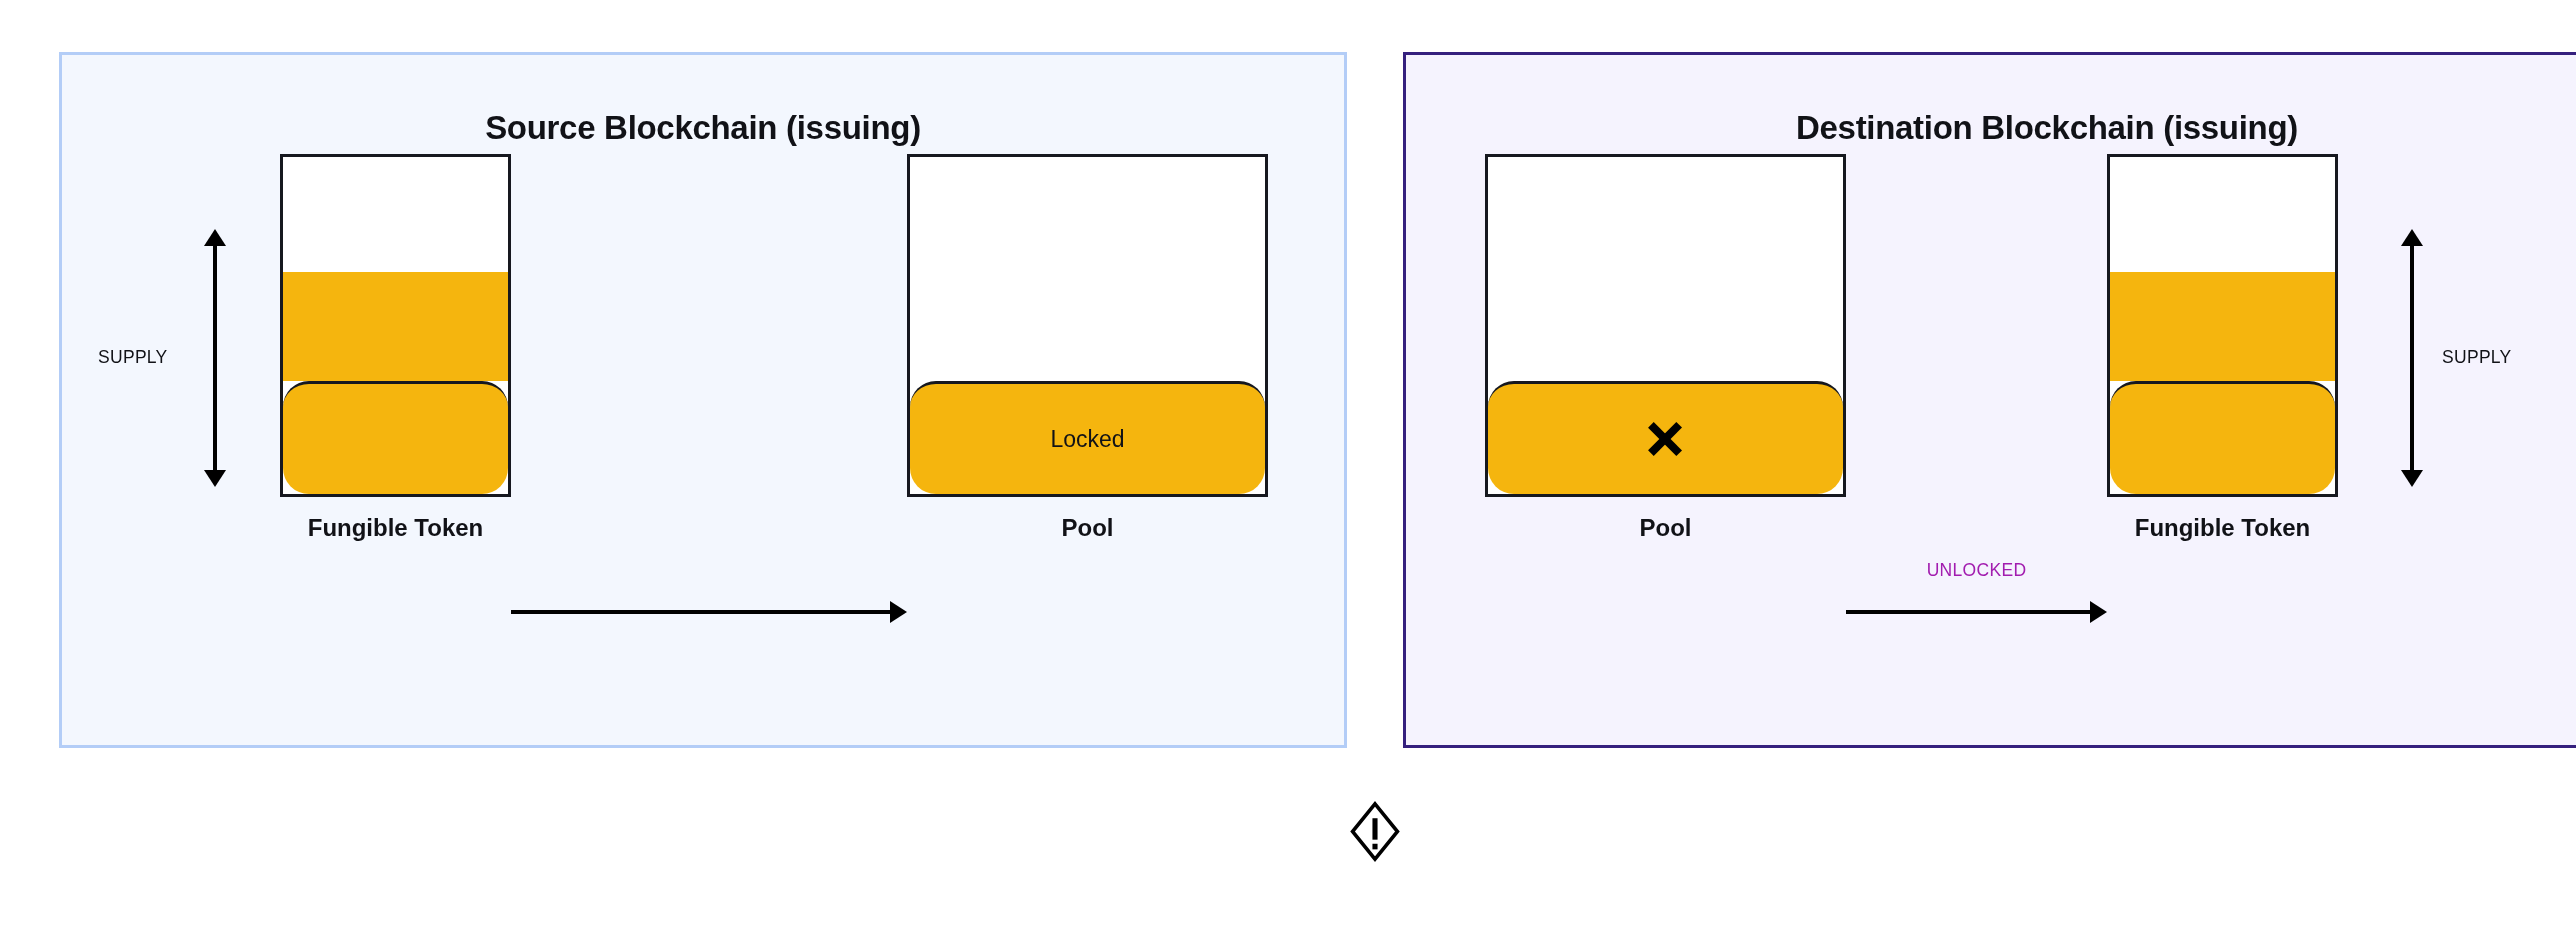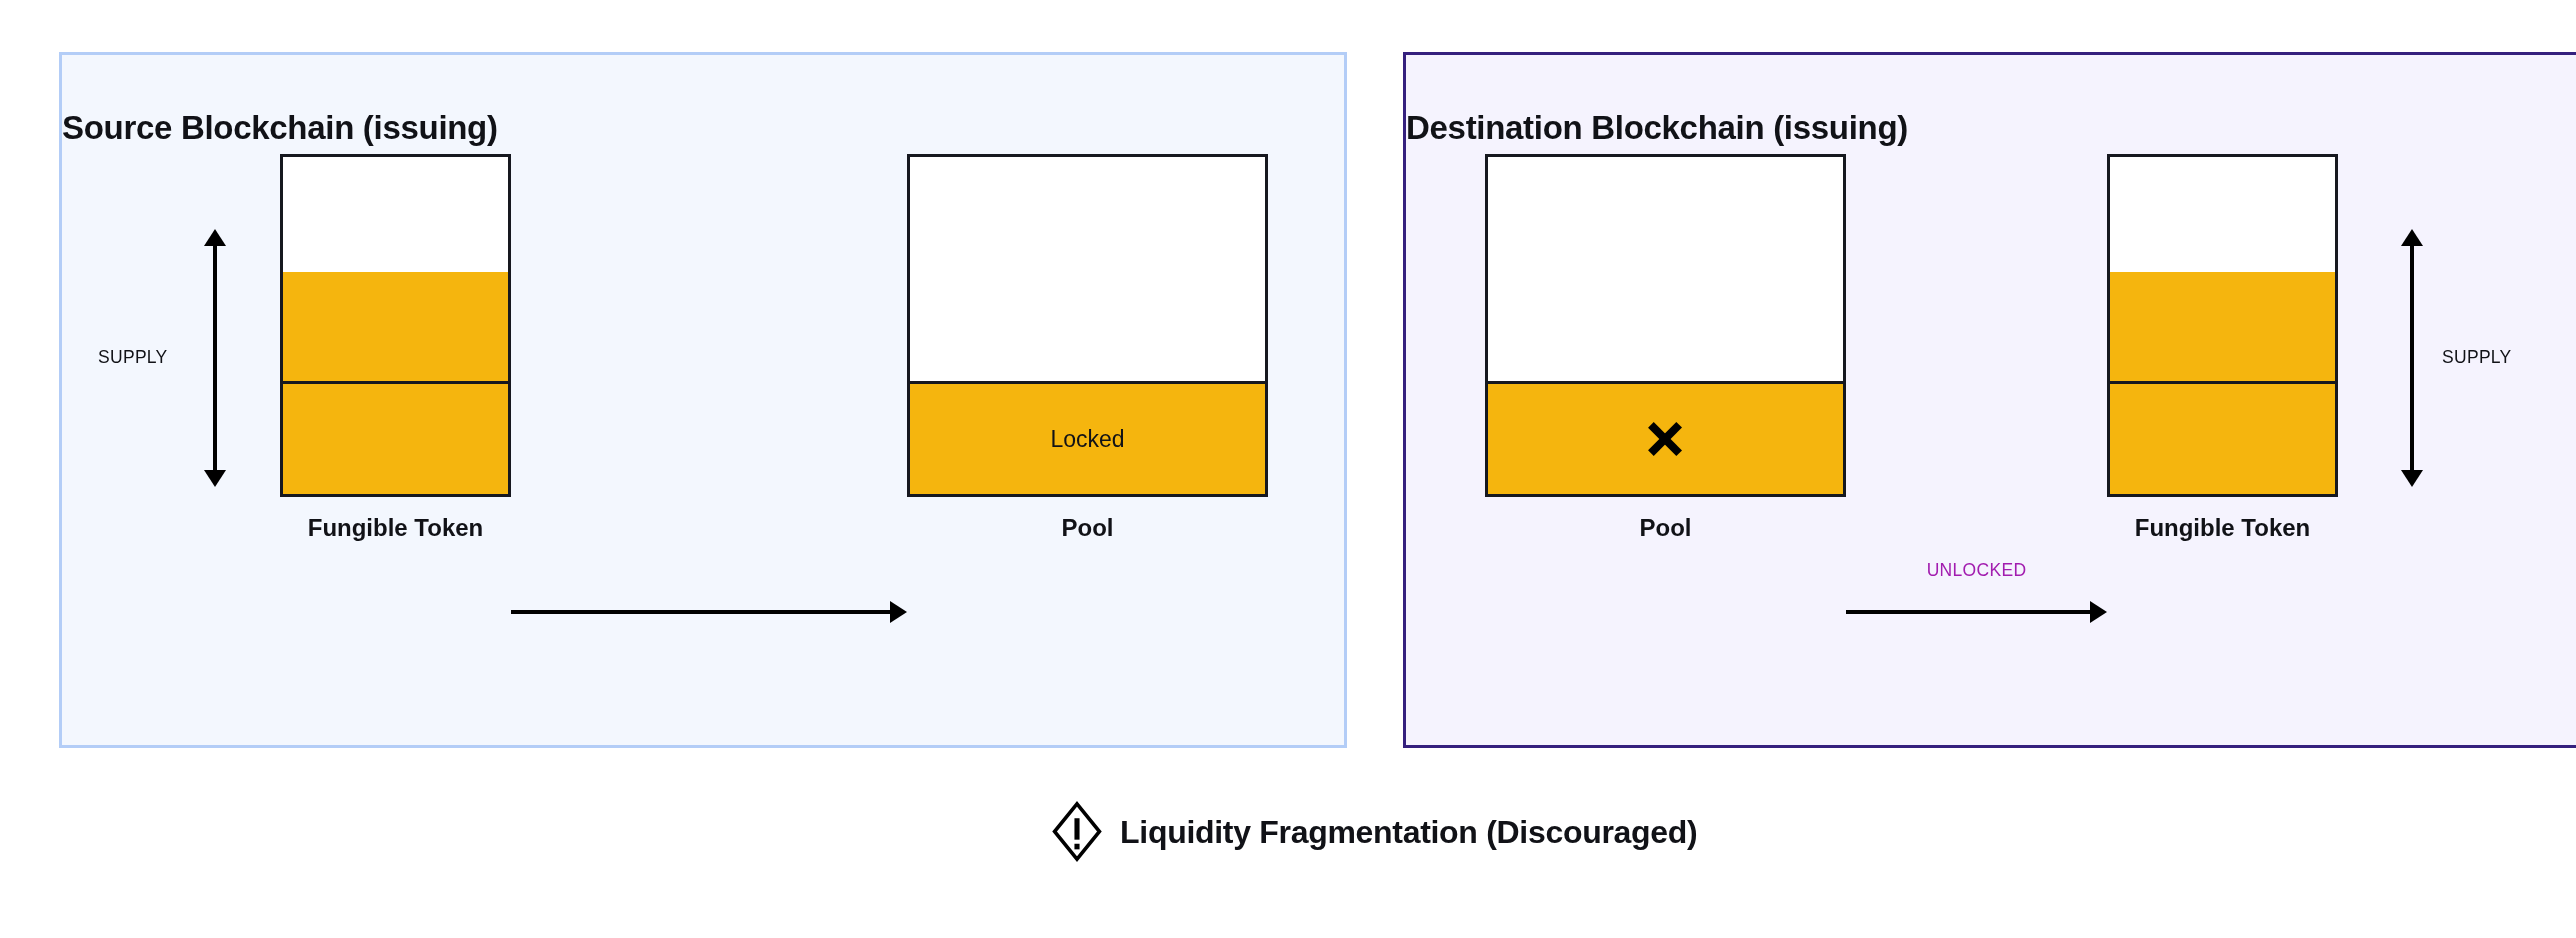--- a/index.html
+++ b/index.html
@@ -47,21 +47,21 @@
     height: 696px;
     background: #f5f3fe;
     border-color: #35207e;
   }
 
   .panel-title {
     position: absolute;
     left: 0;
     right: 0;
     top: 56px;
-    text-align: left;
+    text-align: center;
     font-size: 33px;
     font-weight: 700;
     color: #111217;
     letter-spacing: -0.3px;
     line-height: 1;
   }
 
   
   .bar {
     position: absolute;
@@ -78,20 +78,21 @@
     position: relative;
     display: flex;
     align-items: center;
     justify-content: center;
   }
   .seg.gold {
     background: #f5b50e;
   }
   .seg.divider-top {
     border-top: 3.1px solid #16181f;
+    border-radius: 26px;
   }
   .seg-label {
     font-size: 23px;
     font-weight: 400;
     color: #111217;
     line-height: 1;
   }
 
   
   .x-mark {
@@ -295,17 +296,16 @@
     </div>
     <div class="v-arrow-label" style="left:1036px; top:294px;">SUPPLY</div>
   </div>
 
   <div class="footer">
     <svg class="warn-icon" viewBox="0 0 98 118">
       <polygon points="49,5 93,59 49,113 5,59" fill="none" stroke="#000000" stroke-width="7"></polygon>
       <rect x="44" y="33" width="10" height="42" fill="#000000"></rect>
       <rect x="44" y="83" width="10" height="11" fill="#000000"></rect>
     </svg>
-    <span class="footer-text">Liquidity Fragmentation (Discouraged)</span>
   </div>
 
 </div>
 
 
 </body></html>

